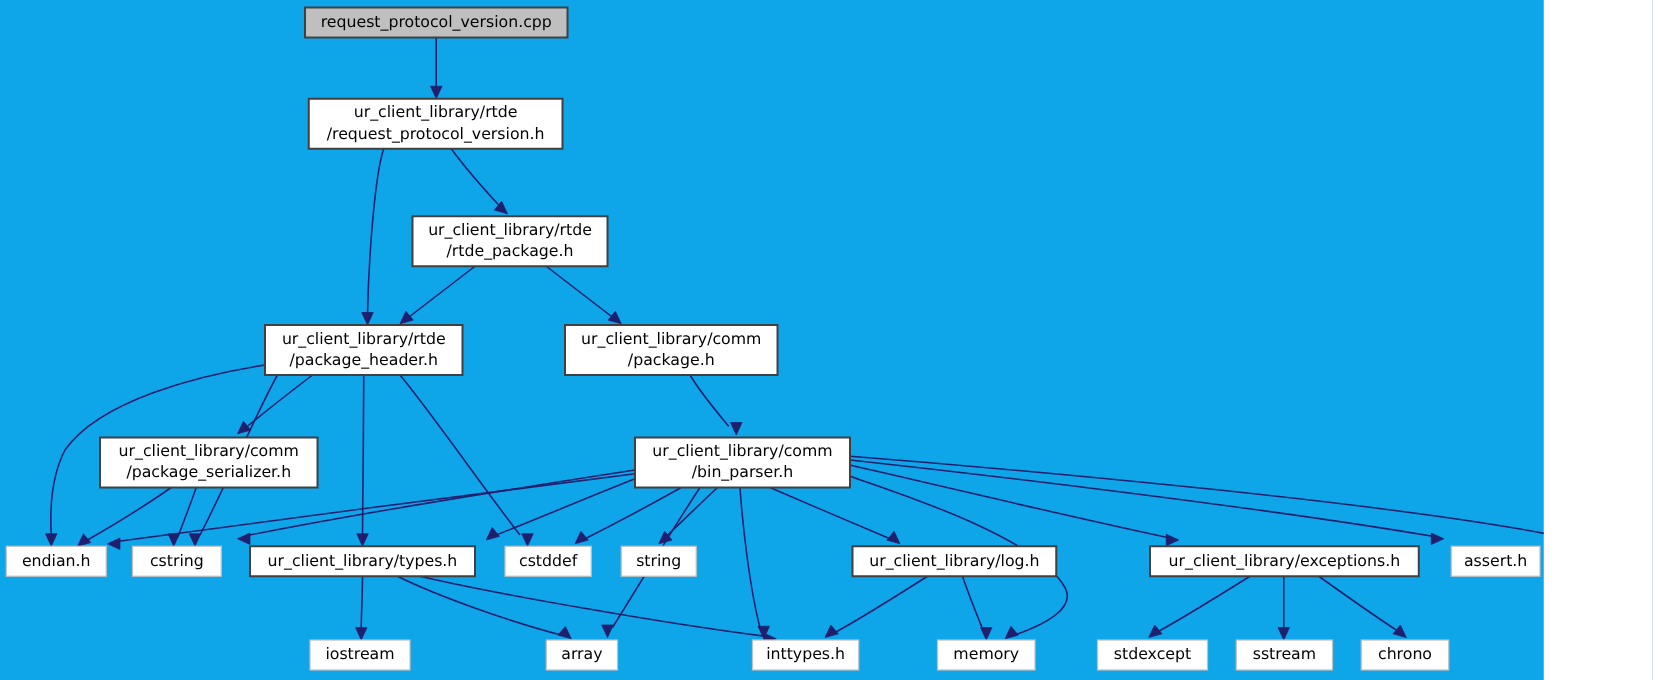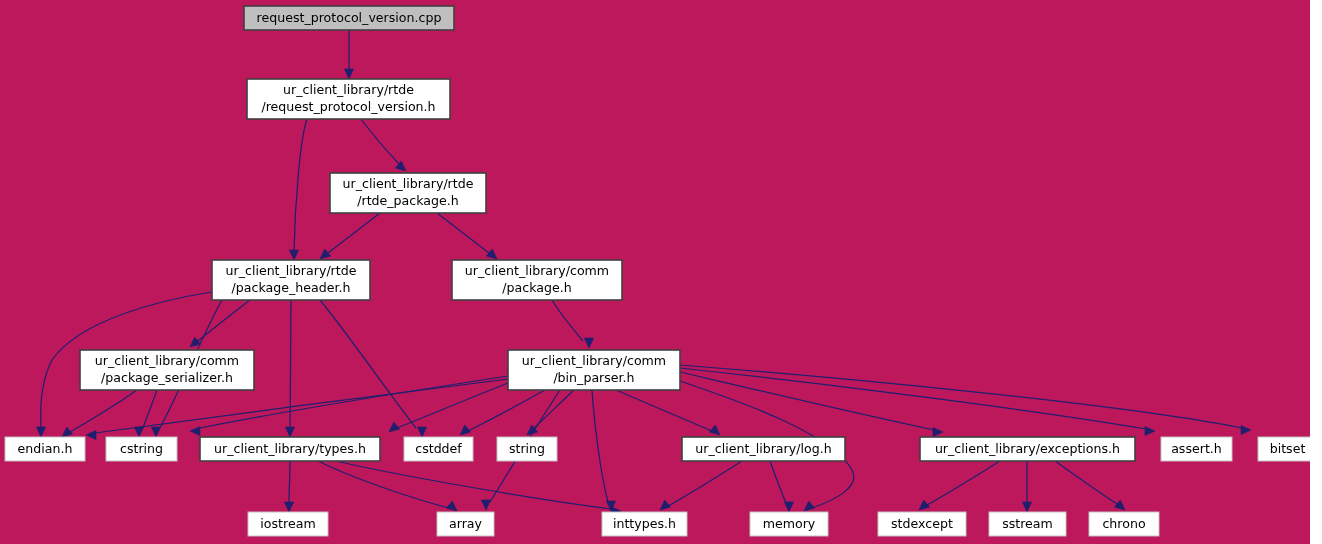--- a/index.html
+++ b/index.html
@@ -2,25 +2,26 @@
 <html><head>
 <meta charset="utf-8">
 <style>
   html, body {
     margin: 0;
     padding: 0;
     background: #ffffff;
   }
   #graph-root {
     position: relative;
-    width: 1310px;
+    width: 1204px;
     height: 544px;
-    background: #be185d;
+    background: #0ea5e9;
     font-family: "DejaVu Sans", "Liberation Sans", sans-serif;
     overflow: hidden;
+    padding-left: 31px;
   }
   svg#graph-svg {
     position: absolute;
     left: 0;
     top: 0;
     width: 1322px;
     height: 544px;
   }
   .node-box {
     fill: #ffffff;

